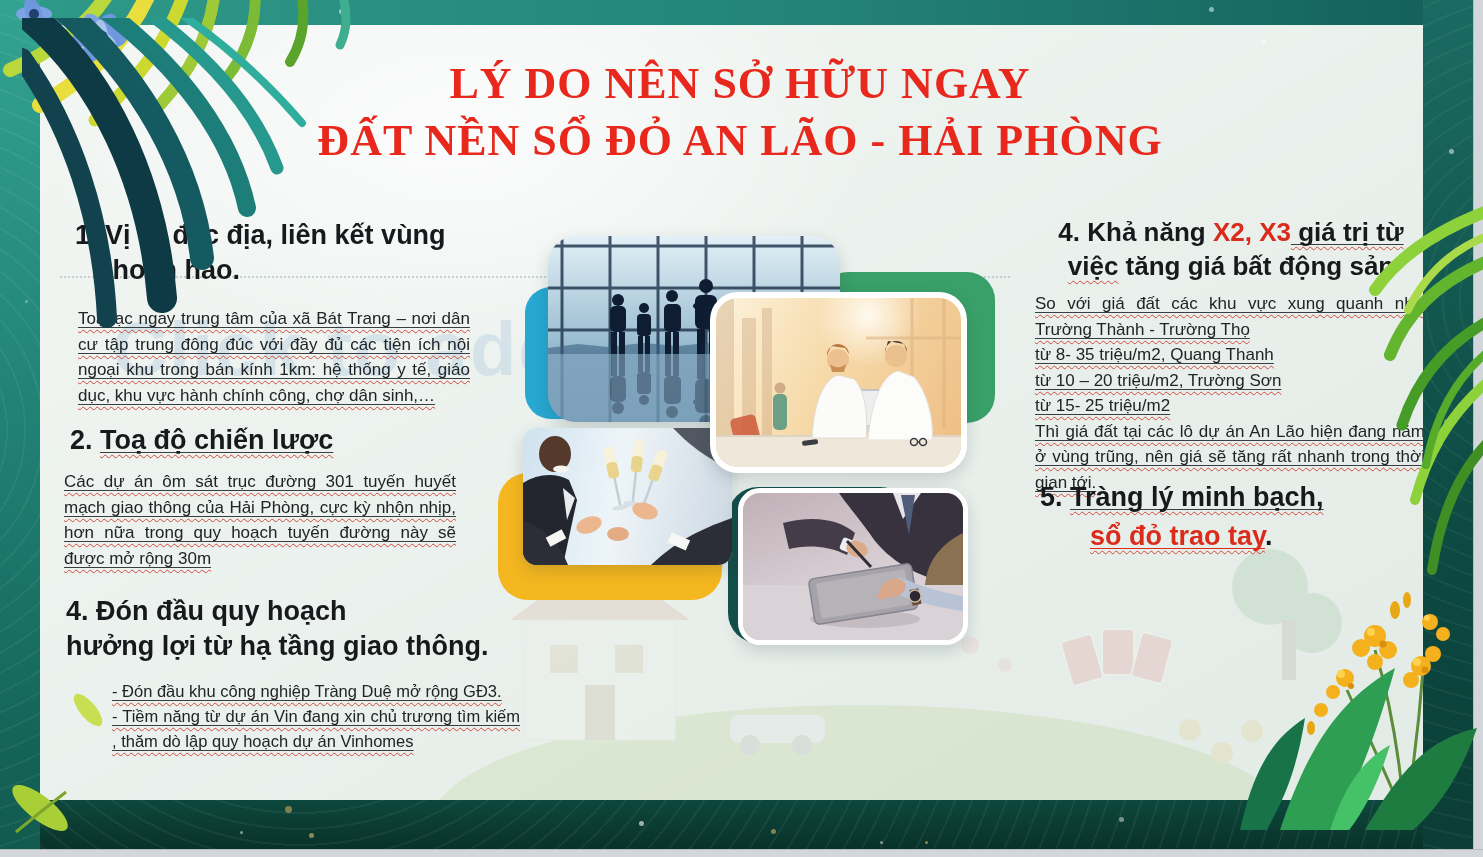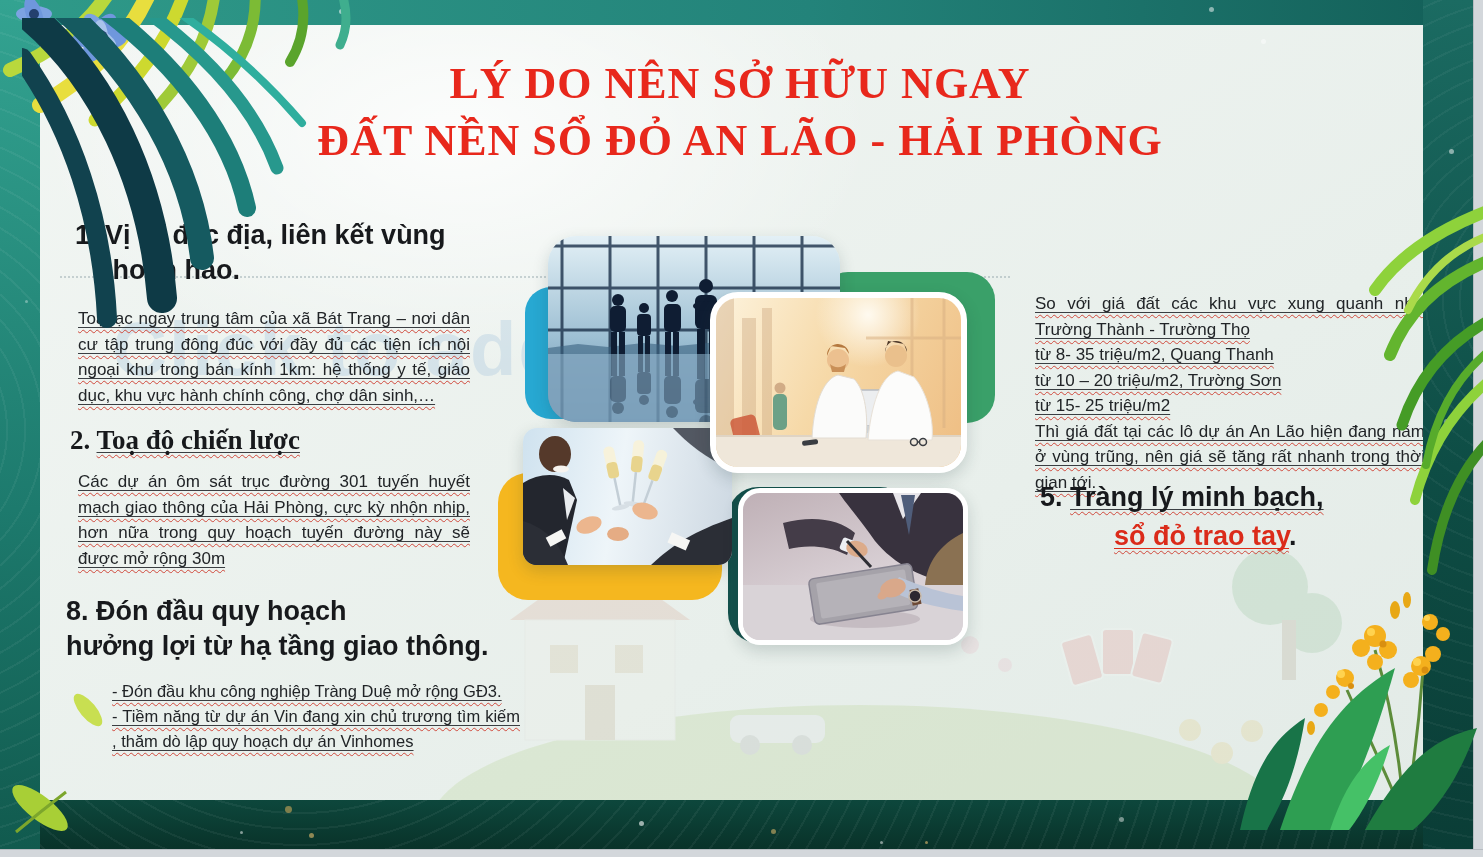--- a/index.html
+++ b/index.html
@@ -118,47 +118,50 @@
       <div>LÝ DO NÊN SỞ HỮU NGAY</div>
       <div>ĐẤT NỀN SỔ ĐỎ AN LÃO - HẢI PHÒNG</div>
     </div>
 
     <div class="h preline" style="left:35px;top:193px;width:440px;">1.  Vị trí đắc địa, liên kết vùng
 &nbsp;&nbsp;&nbsp;&nbsp;&nbsp;hoàn hảo.</div>
     <div class="body u-solid" style="left:38px;top:281px;width:392px;">
       <span class="u-wavy preline">Toạ lạc ngay trung tâm của xã Bát Trang – nơi dân cư tập trung đông đúc với đầy đủ các tiện ích nội ngoại khu trong bán kính 1km: hệ thống y tế, giáo dục, khu vực hành chính công, chợ dân sinh,…</span>
     </div>
 
-    <div class="h" style="left:30px;top:398px;width:440px;font-family:Liberation Serif, serif;">
+    <div class="h" style="left:30px;top:398px;width:440px;">
       <span>2. </span><span class="u-solid"><span class="u-wavy">Toạ độ chiến lược</span></span>
     </div>
-    <div class="body u-solid" style="left:38px;top:444px;width:392px;">
+    <div class="body u-solid" style="left:24px;top:444px;width:392px;">
       <span class="u-wavy preline">Các dự án ôm sát trục đường 301 tuyến huyết mạch giao thông của  Hải Phòng, cực kỳ nhộn nhịp, hơn nữa trong quy hoạch tuyến đường này sẽ được mở rộng 30m</span>
     </div>
 
-    <div class="h preline" style="left:26px;top:569px;width:450px;">8. Đón đầu quy hoạch
+    <div class="h preline" style="left:26px;top:569px;width:450px;">4. Đón đầu quy hoạch
 hưởng lợi từ hạ tầng giao thông.</div>
     <div class="body u-solid" style="left:32px;top:654px;width:408px;font-size:16.5px;margin-left:40px;">
       <span class="u-wavy preline">- Đón đầu khu công nghiệp Tràng Duệ mở rộng GĐ3.
 - Tiềm năng từ dự án Vin đang xin chủ trương tìm kiếm , thăm dò lập quy hoạch dự án Vinhomes</span>
     </div>
 
+    <div class="h" style="left:990px;top:191px;width:402px;font-size:26px;text-align:center;">
+      <span>4. Khả năng </span><span class="red">X2, X3</span><span class="u-solid"><span class="u-wavy"> giá trị từ</span></span><span class="u-wavy"> việc</span><span> tăng giá bất động sản</span>
+    </div>
     <div class="body u-solid" style="left:995px;top:266px;width:390px;">
       <span class="u-wavy preline">So với giá đất các khu vực xung quanh như Trường Thành - Trường Thọ
 từ 8- 35 triệu/m2, Quang Thanh
 từ 10 – 20 triệu/m2, Trường Sơn
 từ 15- 25 triệu/m2
 Thì giá đất tại các lô dự án An Lão hiện đang nằm ở vùng trũng, nên giá sẽ tăng rất nhanh trong thời gian tới.</span>
     </div>
 
     <div class="h" style="left:1000px;top:453px;width:390px;line-height:1.45;">
       <div>
         <span>5. </span><span class="u-solid"><span class="u-wavy">Tràng lý minh bạch,</span></span>
       </div>
-      <div style="margin-left:74px;">
+      <div style="margin-left:50px;">
         <span class="red u-solid red-u"><span class="u-wavy">sổ đỏ trao tay</span></span><span>.</span>
       </div>
     </div>
 
 
     <div class="shape rect-cyan" style="left:485px;top:262px;"></div>
     <div class="shape rect-green" style="left:780px;top:247px;"></div>
 
     <div class="photo photo-sil" style="left:508px;top:211px;">
       <svg width="292" height="186" viewBox="0 0 292 186">

